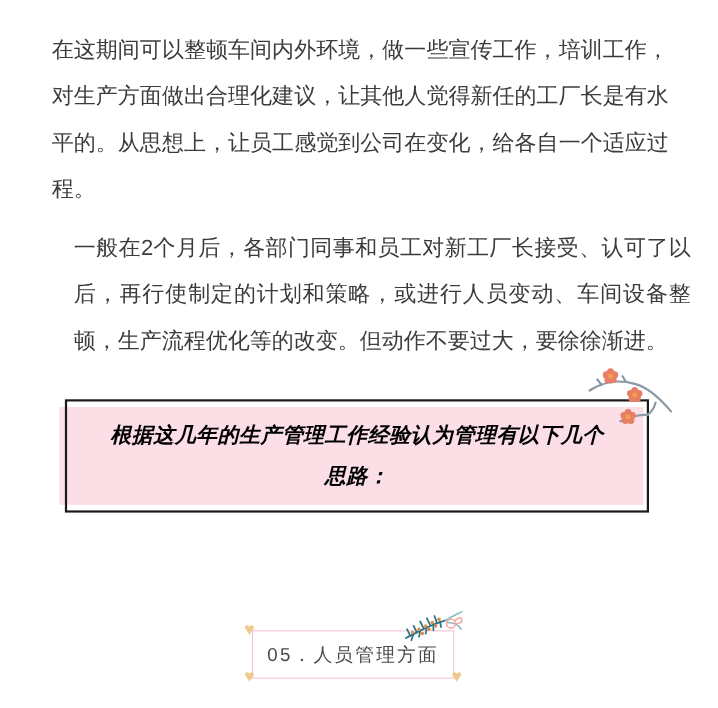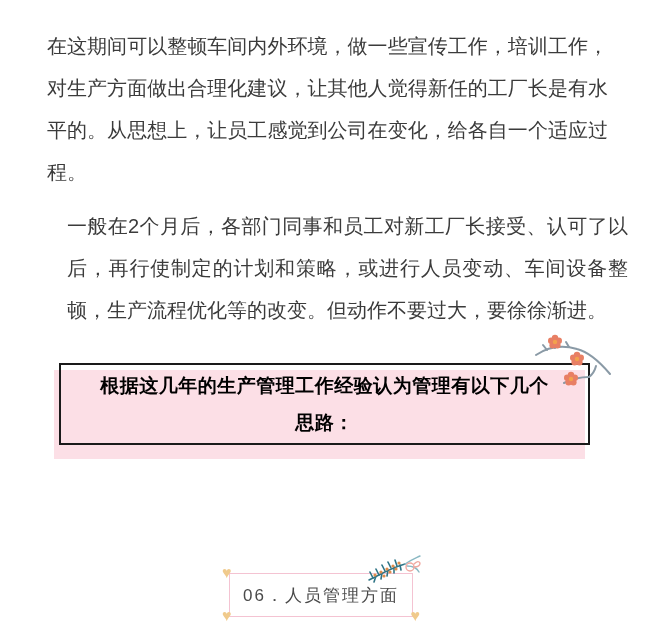--- a/index.html
+++ b/index.html
@@ -31,21 +31,22 @@
   }
   .para-1 { top: 5px; }
   .para-2 { top: 185px; margin-left: 20px; }
 
   
   .callout {
     position: absolute;
     left: 59px;
     top: 363px;
     width: 531px;
-    height: 82px;
+    height: 103px;
+    font-style: italic;
   }
   .callout-shadow {
     position: absolute;
     left: -5px;
     top: 7px;
     width: 531px;
     height: 89px;
     background: #fcdfe6;
   }
   .callout-box {
@@ -156,21 +157,21 @@
         <circle cx="44" cy="26" r="2.2"></circle>
         <circle cx="38" cy="46" r="2.2"></circle>
       </g>
     </svg>
   </div>
 
   <div class="marker">
     <span class="heart heart-tl">♥</span>
     <span class="heart heart-bl">♥</span>
     <span class="heart heart-br">♥</span>
-    <span class="marker-label">06．人员管理方面</span>
+    <span class="marker-label">05．人员管理方面</span>
     <svg class="sprig-svg" viewBox="0 0 54 30" xmlns="http://www.w3.org/2000/svg" aria-hidden="true">
       <g stroke="#2f7486" stroke-width="1.6" fill="none" stroke-linecap="round">
         <path d="M2,26 C12,21 24,14 38,10"></path>
         <path d="M6,24 L3,18"></path>
           <path d="M9,22 L7,28"></path>
         <path d="M12,21 L9,15"></path>
           <path d="M15,19 L14,25"></path>
         <path d="M18,17 L15,11"></path>
           <path d="M21,16 L20,22"></path>
         <path d="M24,14 L21,8"></path>

